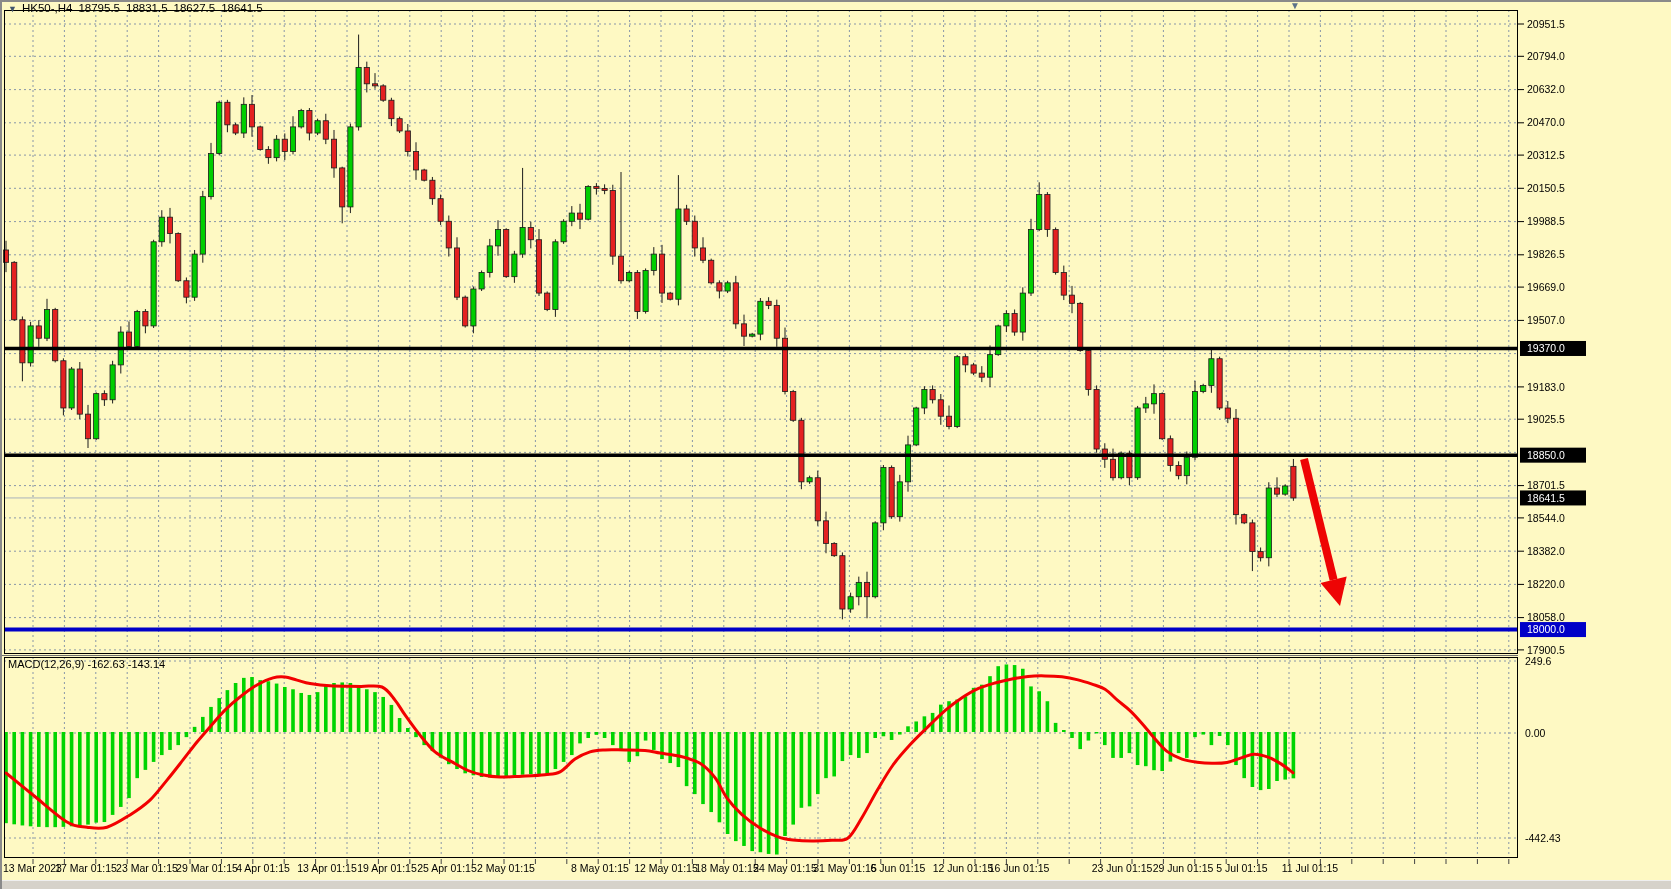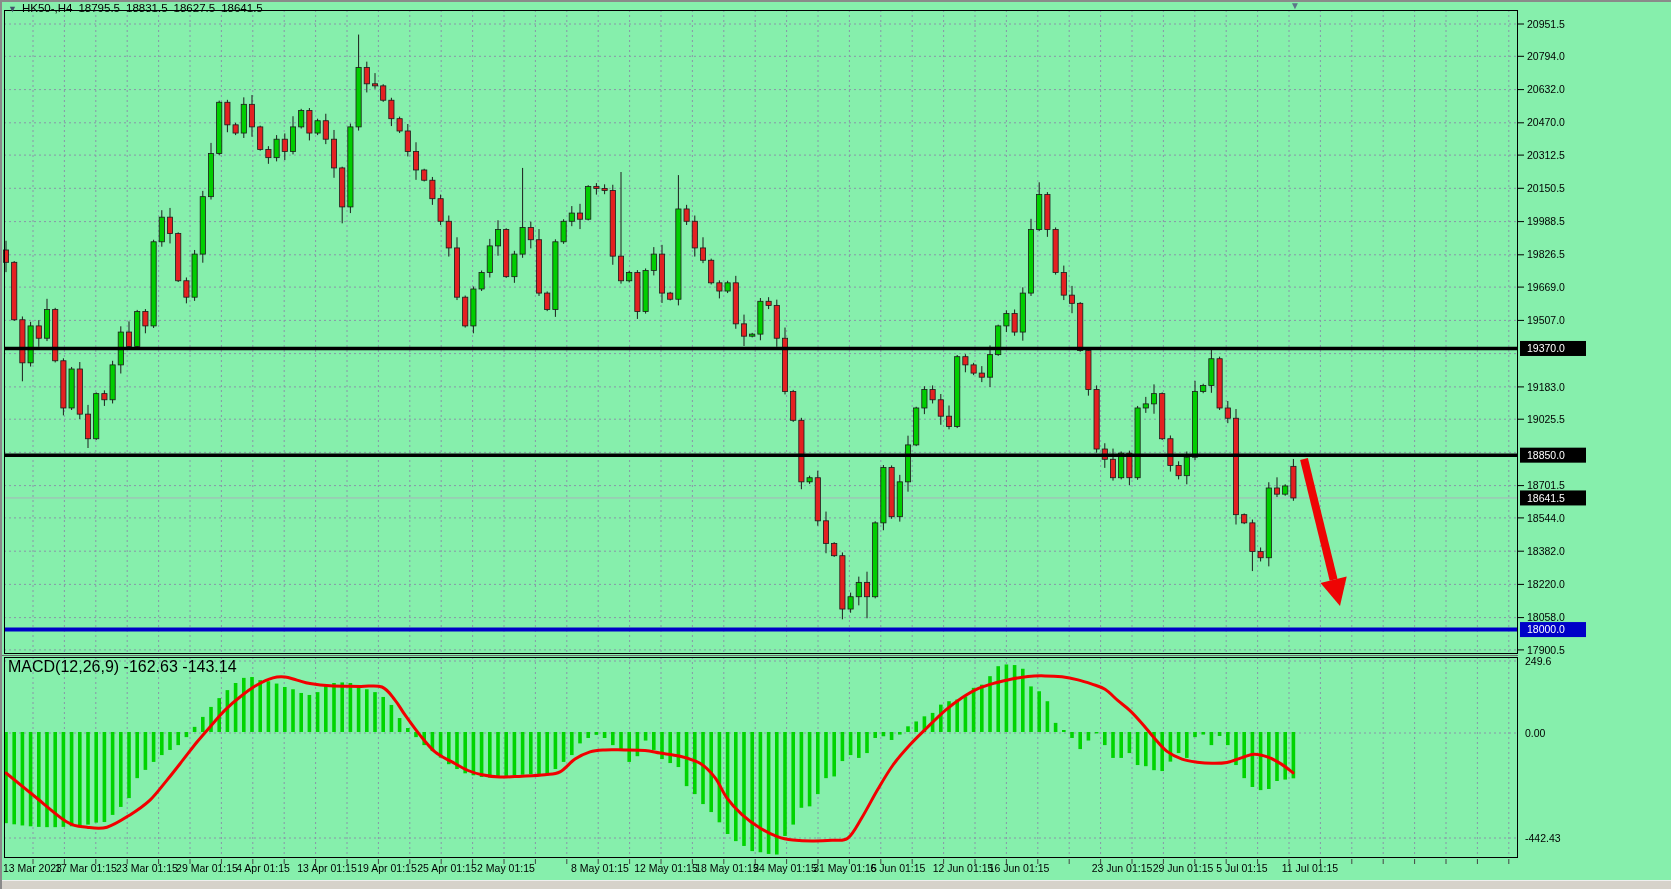--- a/index.html
+++ b/index.html
@@ -1,30 +1,30 @@
 <!DOCTYPE html>
 <html><head>
 <meta charset="utf-8">
 <style>
   html,body{margin:0;padding:0;background:#fff;}
   #app{
-    position:relative;width:1671px;height:889px;background:#86efac;overflow:hidden;
+    position:relative;width:1671px;height:889px;background:#fef9c3;overflow:hidden;
     font-family:"Liberation Sans",sans-serif;
   }
   #app::before{content:"";position:absolute;left:0;top:0;width:1671px;height:2px;background:#8a8a8a;}
   #app::after{content:"";position:absolute;left:0;top:0;width:2px;height:889px;background:#8a8a8a;}
   .symbol-header{
     position:absolute;left:8px;top:2px;z-index:5;
     font-size:11.5px;color:#000;white-space:nowrap;background:transparent;
   }
   .symbol-header .arrow{color:#42556b;font-size:9px;margin-right:5px;}
   .symbol-header span{margin-right:6px;}
   .macd-header{
     position:absolute;left:8px;top:658px;z-index:5;
-    font-size:16px;color:#000;white-space:nowrap;
+    font-size:11px;color:#000;white-space:nowrap;
   }
   .shift-marker{
     position:absolute;left:1290px;top:1px;z-index:6;
     color:#5d7389;font-size:10px;line-height:10px;
   }
   .bottom-strip{
     position:absolute;left:0;top:880px;width:1671px;height:9px;background:#d6d2ca;border-top:1px solid #efefef;
   }
   svg{position:absolute;left:0;top:0;}
   text{font-family:"Liberation Sans",sans-serif;}

